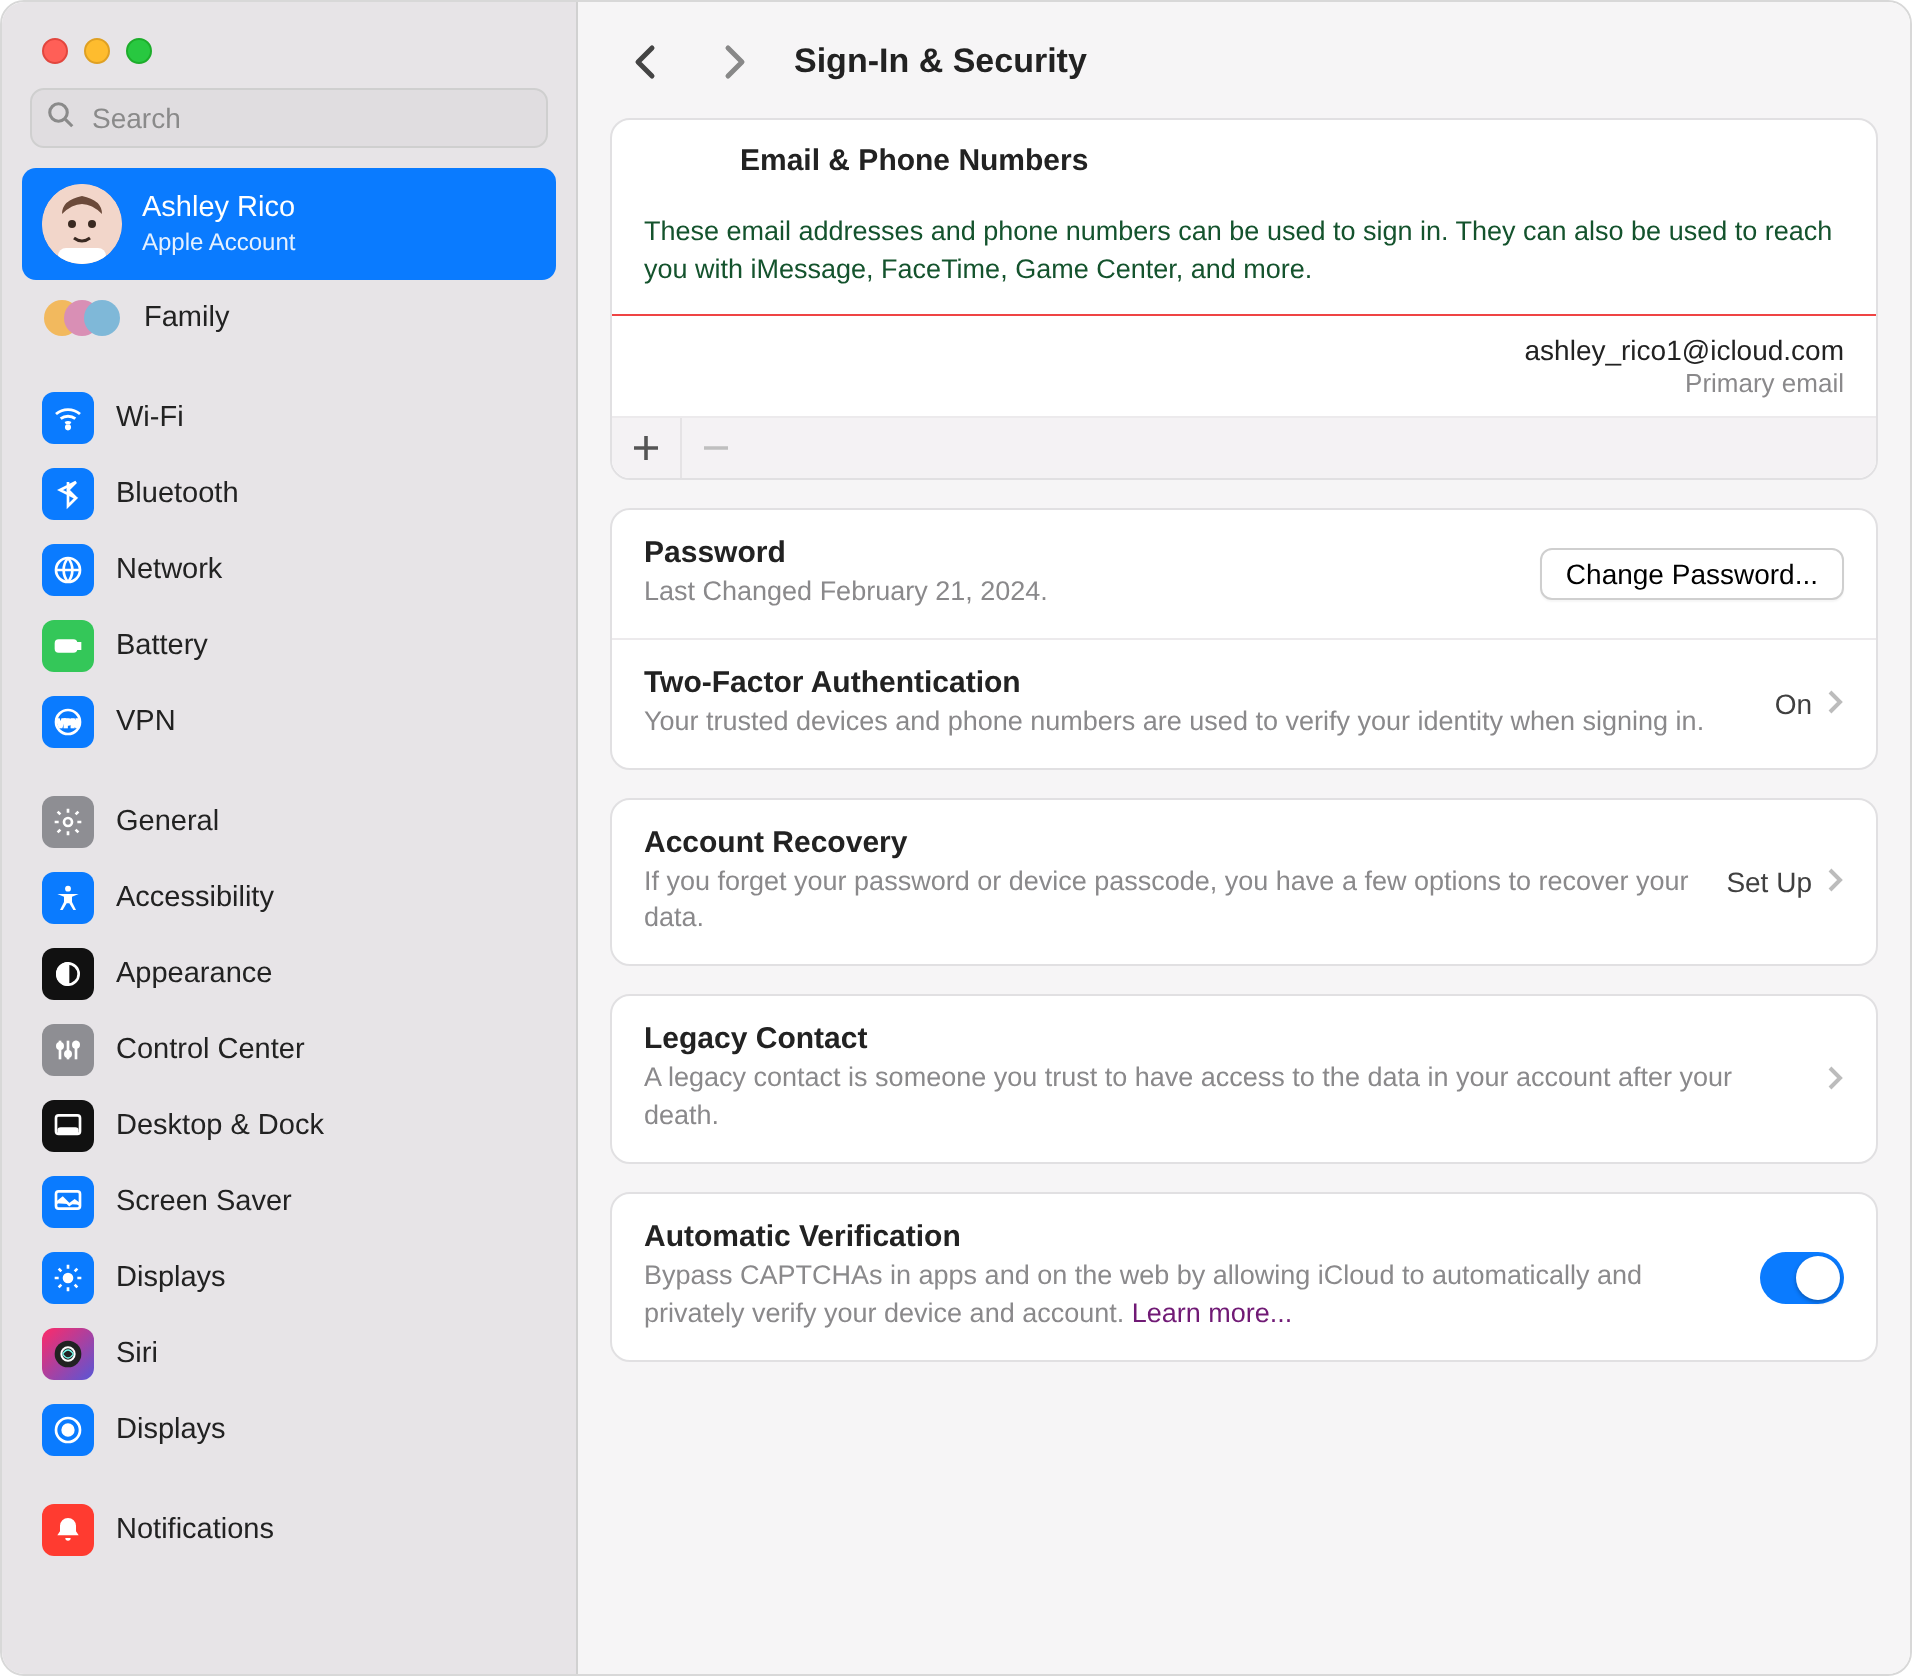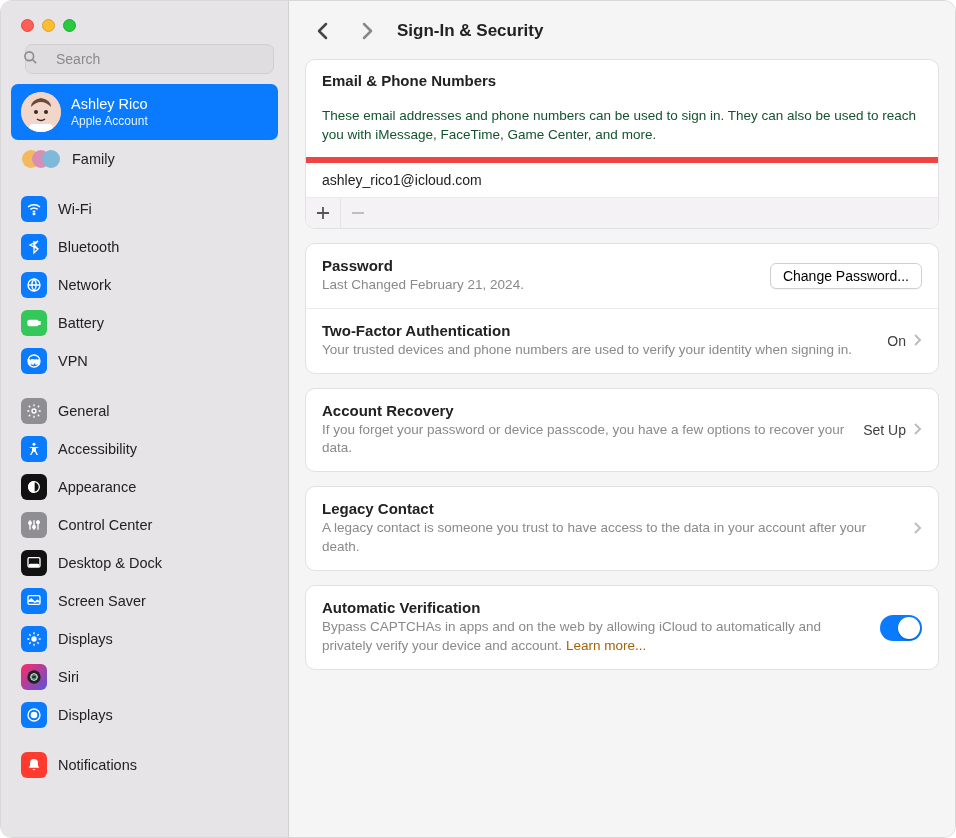--- a/index.html
+++ b/index.html
@@ -5,21 +5,21 @@
     * { box-sizing: border-box; margin: 0; padding: 0; font-family: -apple-system, BlinkMacSystemFont, "Segoe UI", Helvetica, Arial, sans-serif; }
     body { width: 956px; height: 838px; background: #fff; overflow: hidden; border-radius: 12px; border: 1px solid #d8d8d8; }
     .window { display: flex; width: 100%; height: 100%; }
     
     .sidebar { width: 288px; flex-shrink: 0; background: #e7e4e7; border-right: 1px solid #d1d1d1; display: flex; flex-direction: column; }
     .traffic-lights { display: flex; gap: 8px; padding: 18px 20px 12px 20px; }
     .tl { width: 13px; height: 13px; border-radius: 50%; }
     .tl.red { background: #ff5f57; border: 0.5px solid #e2463e; }
     .tl.yellow { background: #febc2e; border: 0.5px solid #dfa023; }
     .tl.green { background: #28c840; border: 0.5px solid #1dad2b; }
-    .search-wrap { padding: 0 14px 10px 24px; }
+    .search-wrap { padding: 0 14px 10px 14px; }
     .search { width: 100%; height: 30px; border-radius: 7px; border: 1px solid #cfcfcf; background: #e0dde0; padding: 0 10px 0 30px; font-size: 14px; color: #333; }
     .search::placeholder { color: #8a8a8a; }
     .search-wrap { position: relative; }
     .search-icon { position: absolute; left: 22px; top: 6px; color: #8a8a8a; font-size: 14px; }
     .sb-list { flex: 1; overflow-y: auto; padding: 0 10px 10px 10px; }
     .sb-item { display: flex; align-items: center; gap: 11px; padding: 6px 10px; border-radius: 7px; cursor: default; font-size: 14px; color: #222; }
     .sb-icon { width: 26px; height: 26px; border-radius: 6px; display: flex; align-items: center; justify-content: center; flex-shrink: 0; }
     .sb-icon svg { width: 16px; height: 16px; }
     .sb-label { font-size: 14.5px; }
     .sb-divider { height: 12px; }
@@ -33,40 +33,40 @@
     .family-svg { width:40px; height:26px; }
     
     .main { flex: 1; background: #f6f5f6; display:flex; flex-direction:column; overflow-y:auto; }
     .topbar { display:flex; align-items:center; gap:16px; padding: 16px 18px 14px 20px; }
     .nav-btn { width: 28px; height:28px; display:flex; align-items:center; justify-content:center; color:#888; }
     .nav-btn.enabled { color:#444; }
     .title { font-size:17px; font-weight:700; color:#222; }
     .content { padding: 0 16px 20px 16px; display:flex; flex-direction:column; gap:14px; }
     .card { background:#fff; border: 1px solid #e1e0e2; border-radius:10px; overflow:hidden; }
     .card-section { padding: 12px 16px; }
-    .section-title { font-size:15px; font-weight:600; color:#222; }
+    .section-title { font-size:15px; font-weight:600; color:#222;margin-left:48px; }
     .section-desc { font-size:13.5px; color:#14532d; margin-top:18px; line-height:1.4; }
-    .email-row { padding: 9px 16px; border-top: 6px solid #ef4444; }
+    .email-row { padding: 9px 16px; border-top: 1px solid #ef4444; text-align: right; }
     .email-addr { font-size:14px; color:#222; }
     .email-type { font-size:13px; color:#8a898b; margin-top:1px; }
     .add-remove { display:flex; gap:0; border-top:1px solid #eceaec; background:#f4f2f4; }
     .ar-btn { width:34px; height:30px; display:flex; align-items:center; justify-content:center; font-size:18px; color:#555; }
     .ar-btn.disabled { color:#bfbfbf; }
     .ar-btn + .ar-btn { border-left: 1px solid #e5e3e5; }
     .card-row { padding: 13px 16px; display:flex; justify-content:space-between; align-items:center; gap:12px; }
     .card-row + .card-row { border-top: 1px solid #eceaec; }
     .row-body { flex:1; }
     .row-title { font-size:15px; font-weight:600; color:#222; }
     .row-desc { font-size:13.5px; color:#8a898b; margin-top:2px; line-height:1.4; }
     .row-value { font-size:14px; color:#404040; }
     .chev { color:#bcbcbc; font-size:14px; margin-left:4px; }
     .btn { background:#fff; border:1px solid #cfcfcf; border-radius:6px; padding: 4px 12px; font-size:14px; box-shadow: 0 1px 1px rgba(0,0,0,0.04); }
     .toggle { width:42px; height:26px; border-radius:13px; background:#0a7bff; position:relative; flex-shrink:0; }
     .toggle::after { content:""; position:absolute; width:22px; height:22px; background:#fff; border-radius:50%; top:2px; right:2px; box-shadow:0 1px 2px rgba(0,0,0,0.3); }
-    .learn-more { color:#a16207; cursor:pointer; }
+    .learn-more { color:#701a75; cursor:pointer; }
     .right-cluster { display:flex; align-items:center; gap:4px; }
     
     .bg-blue { background:#0a7bff; } .bg-green{background:#34c759;} .bg-gray{background:#8e8e93;} .bg-red{background:#ff3b30;} .bg-black{background:#111;}
     .bg-grad{background:linear-gradient(135deg,#ff2a68,#5856d6);} 
   </style>
 </head>
 <body>
 
 <div class="window">
 
@@ -279,20 +279,21 @@
     <div class="content">
 
       <div class="card">
         <div class="card-section">
           <div class="section-title">Email &amp; Phone Numbers</div>
           <div class="section-desc">These email addresses and phone numbers can be used to sign in. They can also be used to reach you with iMessage, FaceTime, Game Center, and more.</div>
         </div>
         <div id="email-entries">
             <div class="email-row">
               <div class="email-addr">ashley_rico1@icloud.com</div>
+              <div class="email-type">Primary email</div>
             </div>
           </div>
         <div class="add-remove">
           <div class="ar-btn">
             <svg width="14" height="14" viewBox="0 0 14 14" stroke="currentColor" stroke-width="1.8">
                 <line x1="7" y1="1" x2="7" y2="13"></line>
                 <line x1="1" y1="7" x2="13" y2="7"></line>
               </svg>
           </div>
           <div class="ar-btn disabled">

